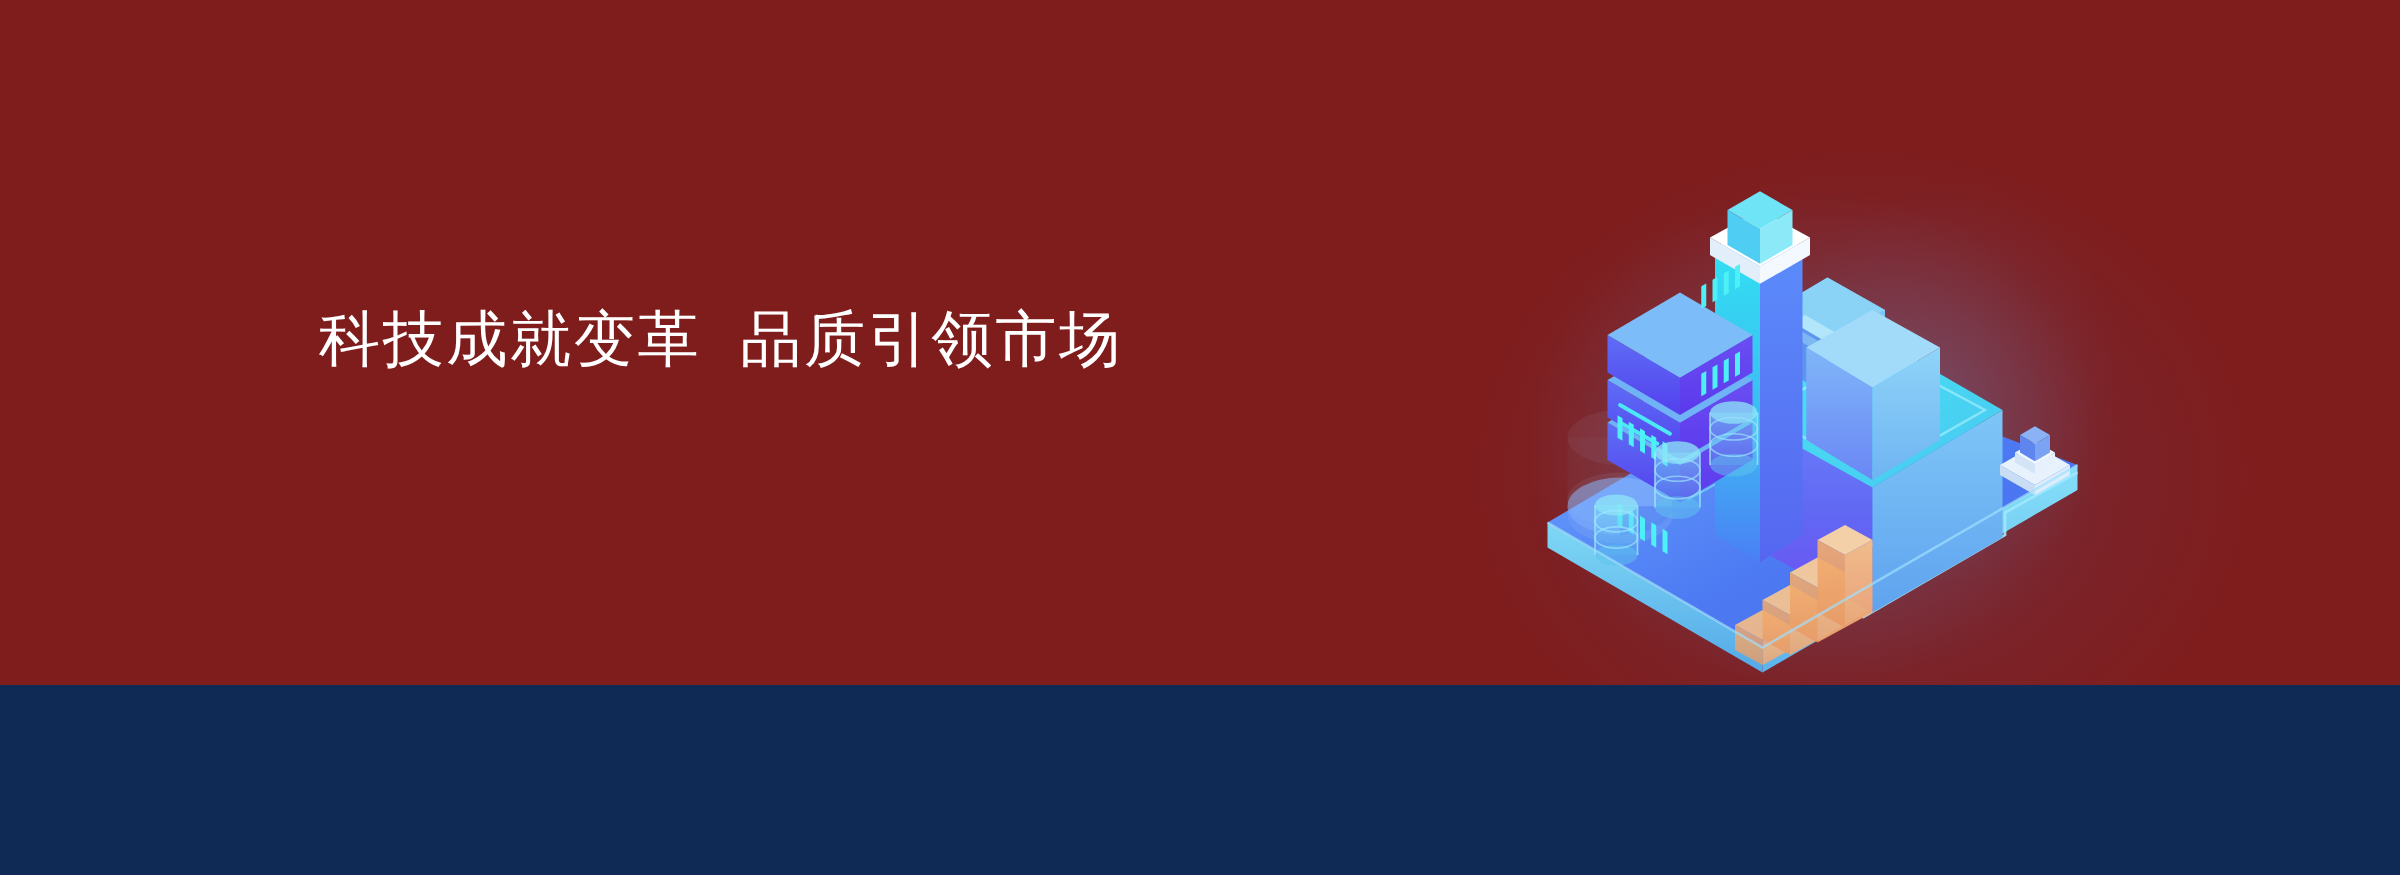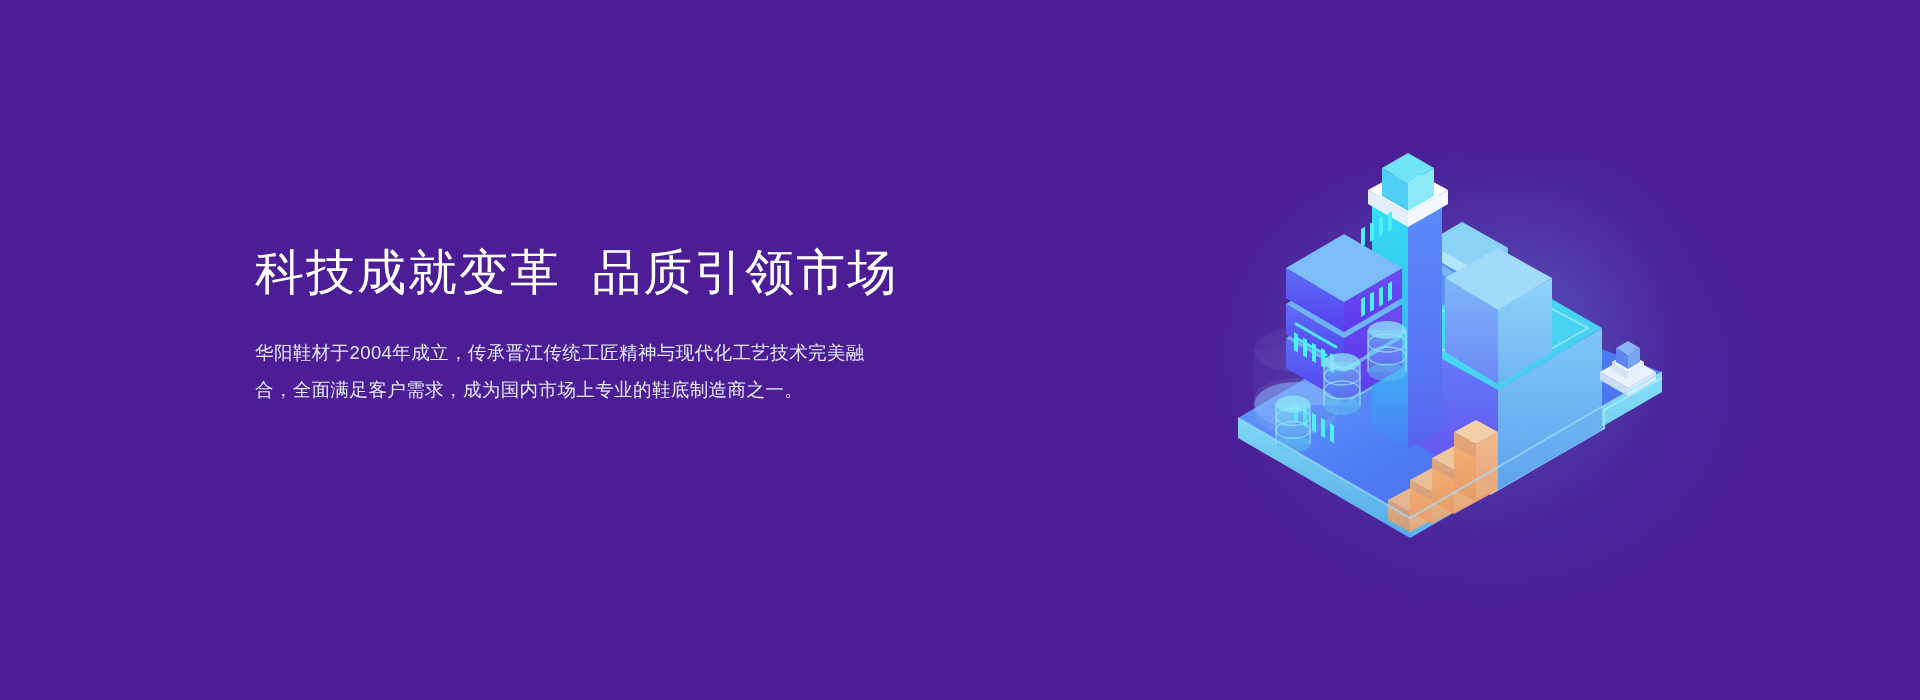--- a/index.html
+++ b/index.html
@@ -10,22 +10,22 @@
   body {
     width: 1920px;
     height: 700px;
     overflow: hidden;
     font-family: "Liberation Sans", "DejaVu Sans", sans-serif;
   }
 
   .banner {
     position: relative;
     width: 1920px;
-    height: 700px;
-    background: #4c1d95;
+    height: 548px;
+    background: #7f1d1d;
     overflow: hidden;
   }
 
   
   .glow {
     position: absolute;
     border-radius: 50%;
     pointer-events: none;
   }
   .glow-a {
@@ -83,21 +83,20 @@
 </head>
 <body>
 
 <div class="banner">
 
   <div class="glow glow-a"></div>
   <div class="glow glow-b"></div>
 
   <div class="text-block">
     <h1 class="headline">科技成就变革  品质引领市场</h1>
-    <p class="body-copy">华阳鞋材于2004年成立，传承晋江传统工匠精神与现代化工艺技术完美融合，全面满足客户需求，成为国内市场上专业的鞋底制造商之一。</p>
   </div>
 
   <div class="illustration">
     <svg viewBox="0 0 500 450" xmlns="http://www.w3.org/2000/svg">
       <defs>
         <linearGradient id="gPlateTop" x1="0" y1="0" x2="1" y2="1">
           <stop offset="0%" stop-color="#6fa8ff"></stop>
           <stop offset="55%" stop-color="#4d7bf3"></stop>
           <stop offset="100%" stop-color="#4668ee"></stop>
         </linearGradient>

